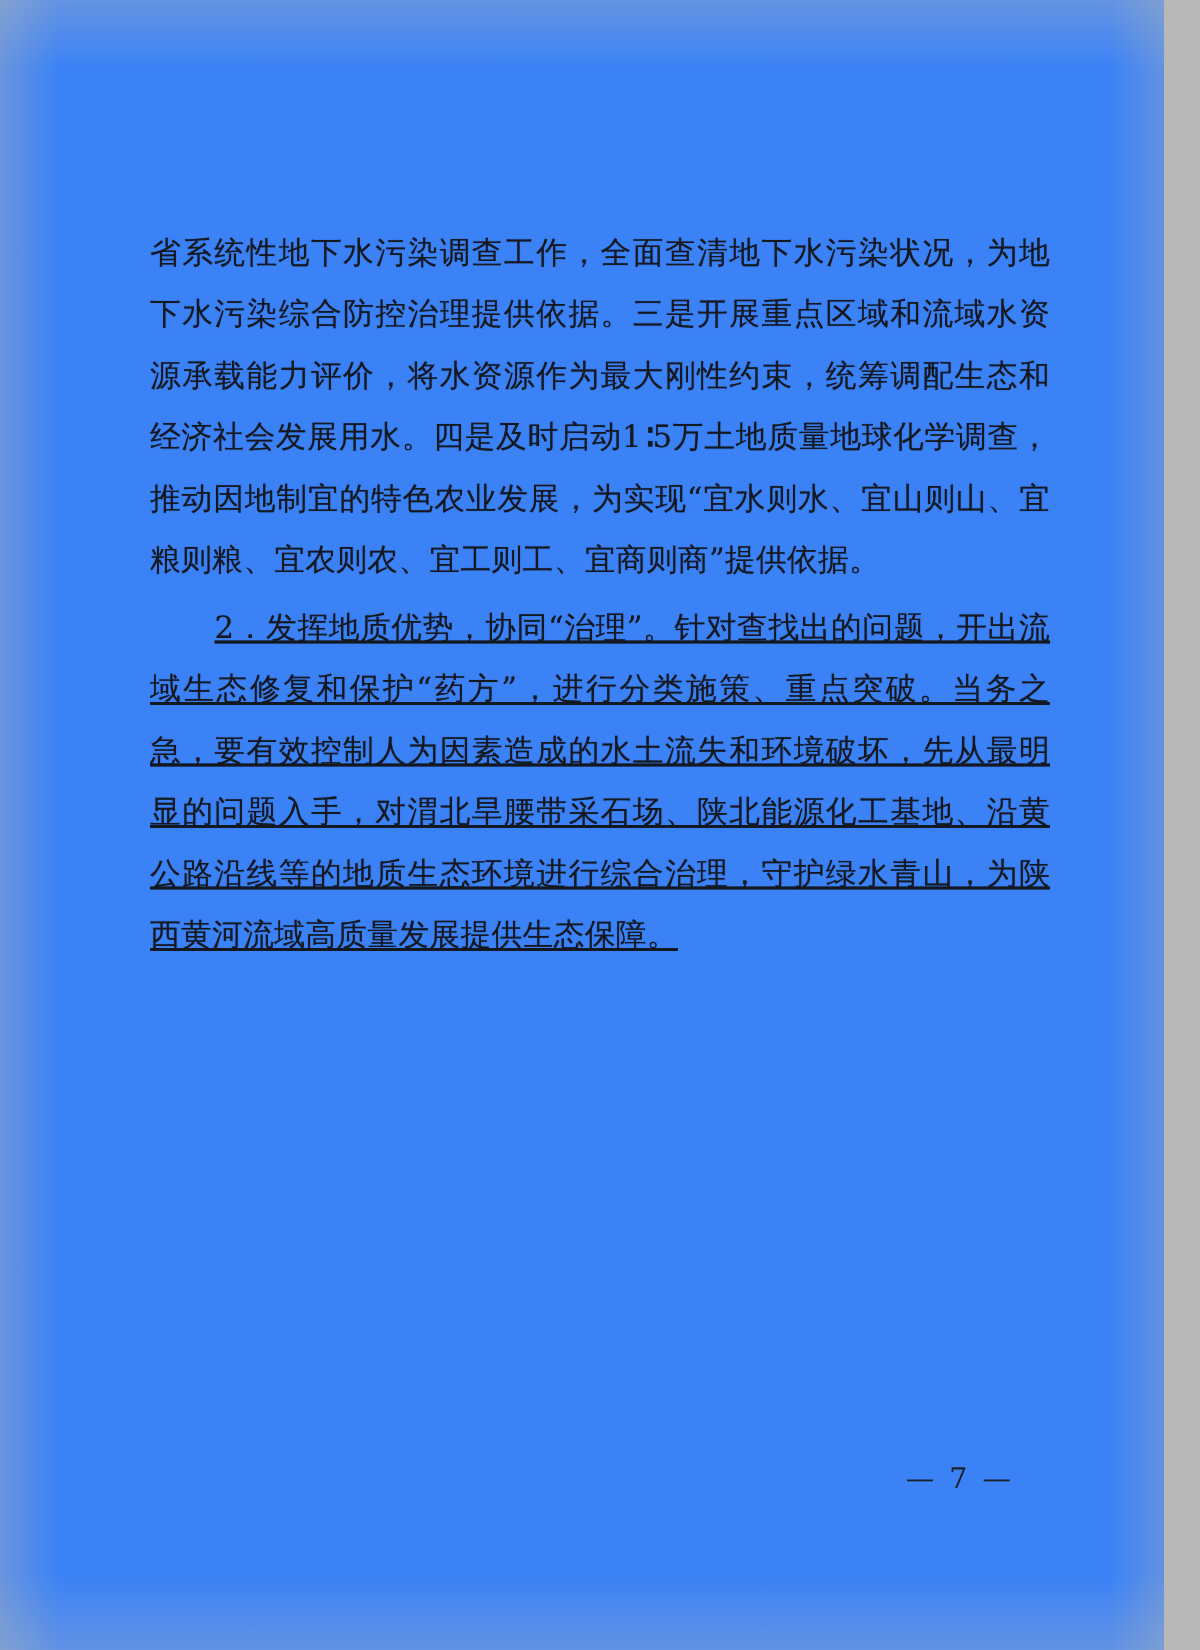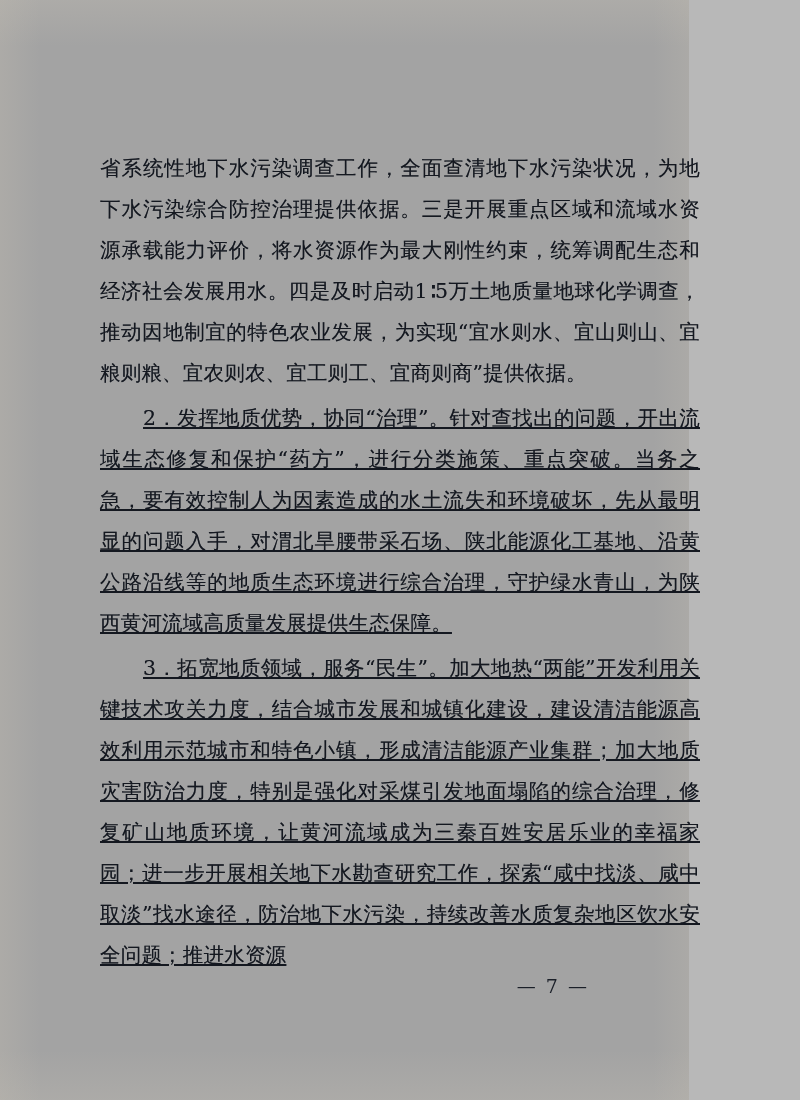--- a/index.html
+++ b/index.html
@@ -8,23 +8,23 @@
     background: #b8b8b8;
   }
   body {
     width: 800px;
     height: 1100px;
     overflow: hidden;
     font-family: "DejaVu Serif", serif;
   }
   #page {
     position: relative;
-    width: 689px;
+    width: 776px;
     height: 1100px;
-    background: #a3a3a3;
+    background: #3b82f6;
     box-sizing: border-box;
   }
   
   #page .paper-tint {
     position: absolute;
     inset: 0;
     background:
       linear-gradient(to right, rgba(190,185,175,0.35) 0px, rgba(255,255,255,0) 40px),
       linear-gradient(to left, rgba(190,185,175,0.30) 0px, rgba(255,255,255,0) 36px),
       linear-gradient(to bottom, rgba(195,190,180,0.30) 0px, rgba(255,255,255,0) 46px),
@@ -68,17 +68,16 @@
 </style>
 </head>
 <body>
 
 <div id="page">
   <div class="paper-tint"></div>
 
   <div id="content">
     <p class="para">省系统性地下水污染调查工作，全面查清地下水污染状况，为地下水污染综合防控治理提供依据。三是开展重点区域和流域水资源承载能力评价，将水资源作为最大刚性约束，统筹调配生态和经济社会发展用水。四是及时启动1∶5万土地质量地球化学调查，推动因地制宜的特色农业发展，为实现“宜水则水、宜山则山、宜粮则粮、宜农则农、宜工则工、宜商则商”提供依据。</p>
     <p class="para indent">2．发挥地质优势，协同“治理”。针对查找出的问题，开出流域生态修复和保护“药方”，进行分类施策、重点突破。当务之急，要有效控制人为因素造成的水土流失和环境破坏，先从最明显的问题入手，对渭北旱腰带采石场、陕北能源化工基地、沿黄公路沿线等的地质生态环境进行综合治理，守护绿水青山，为陕西黄河流域高质量发展提供生态保障。</p>
-    <p class="para indent">3．拓宽地质领域，服务“民生”。加大地热“两能”开发利用关键技术攻关力度，结合城市发展和城镇化建设，建设清洁能源高效利用示范城市和特色小镇，形成清洁能源产业集群；加大地质灾害防治力度，特别是强化对采煤引发地面塌陷的综合治理，修复矿山地质环境，让黄河流域成为三秦百姓安居乐业的幸福家园；进一步开展相关地下水勘查研究工作，探索“咸中找淡、咸中取淡”找水途径，防治地下水污染，持续改善水质复杂地区饮水安全问题；推进水资源</p>
   </div>
 
   <div class="page-number">— 7 —</div>
 </div>
 
 </body></html>

